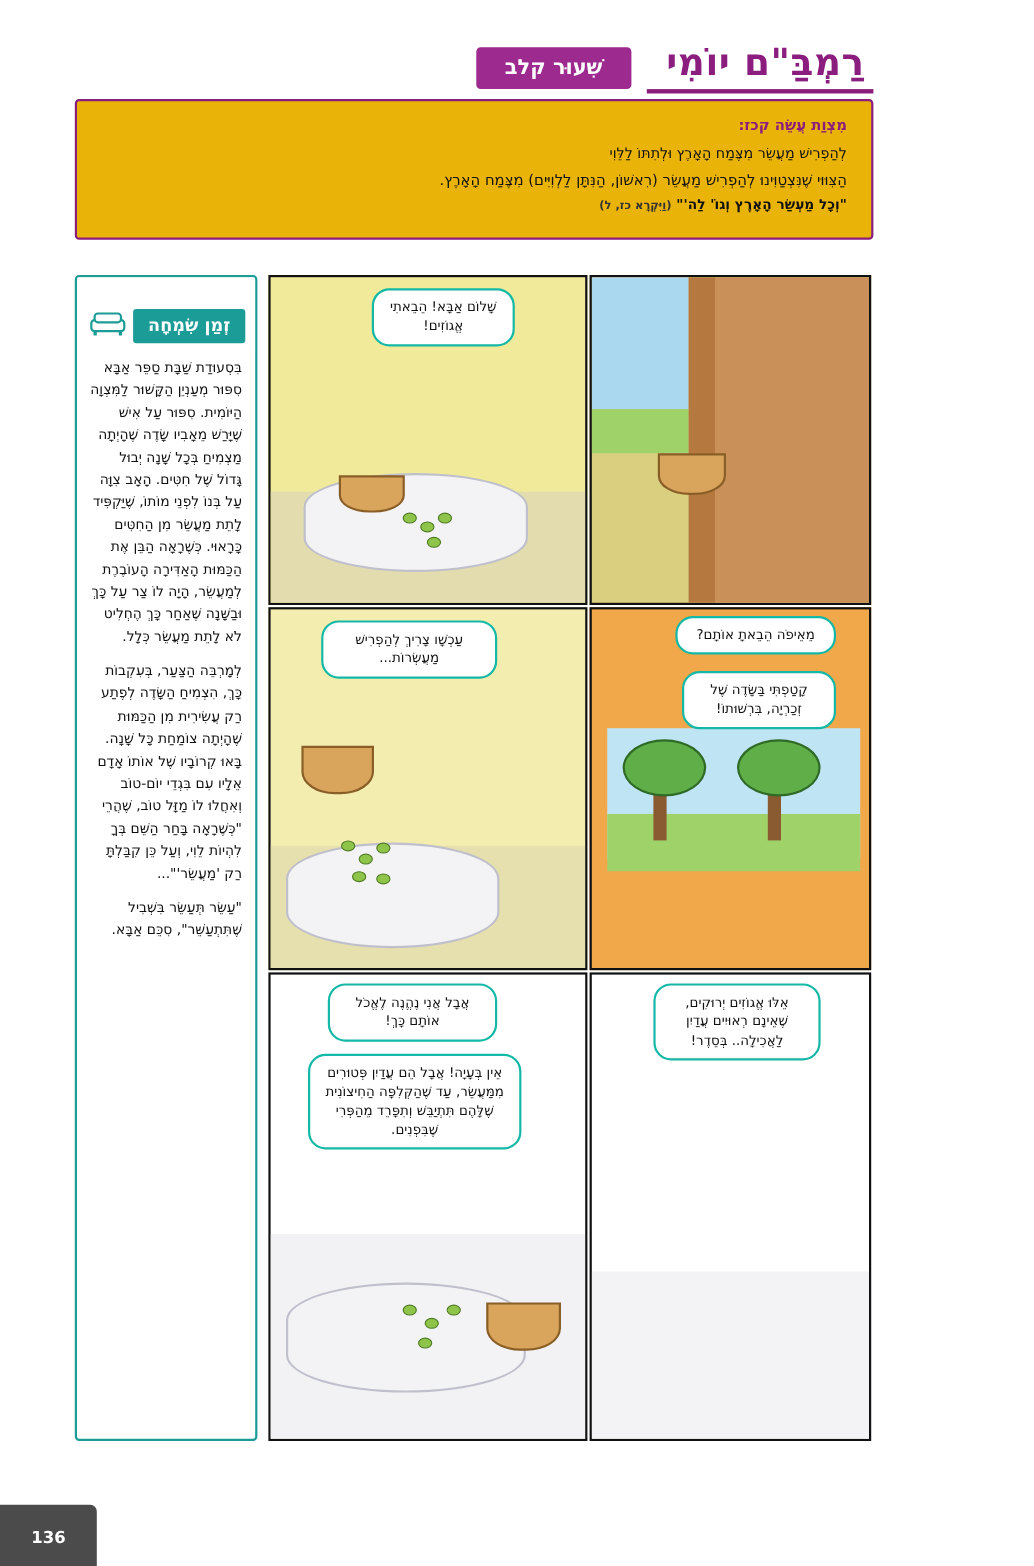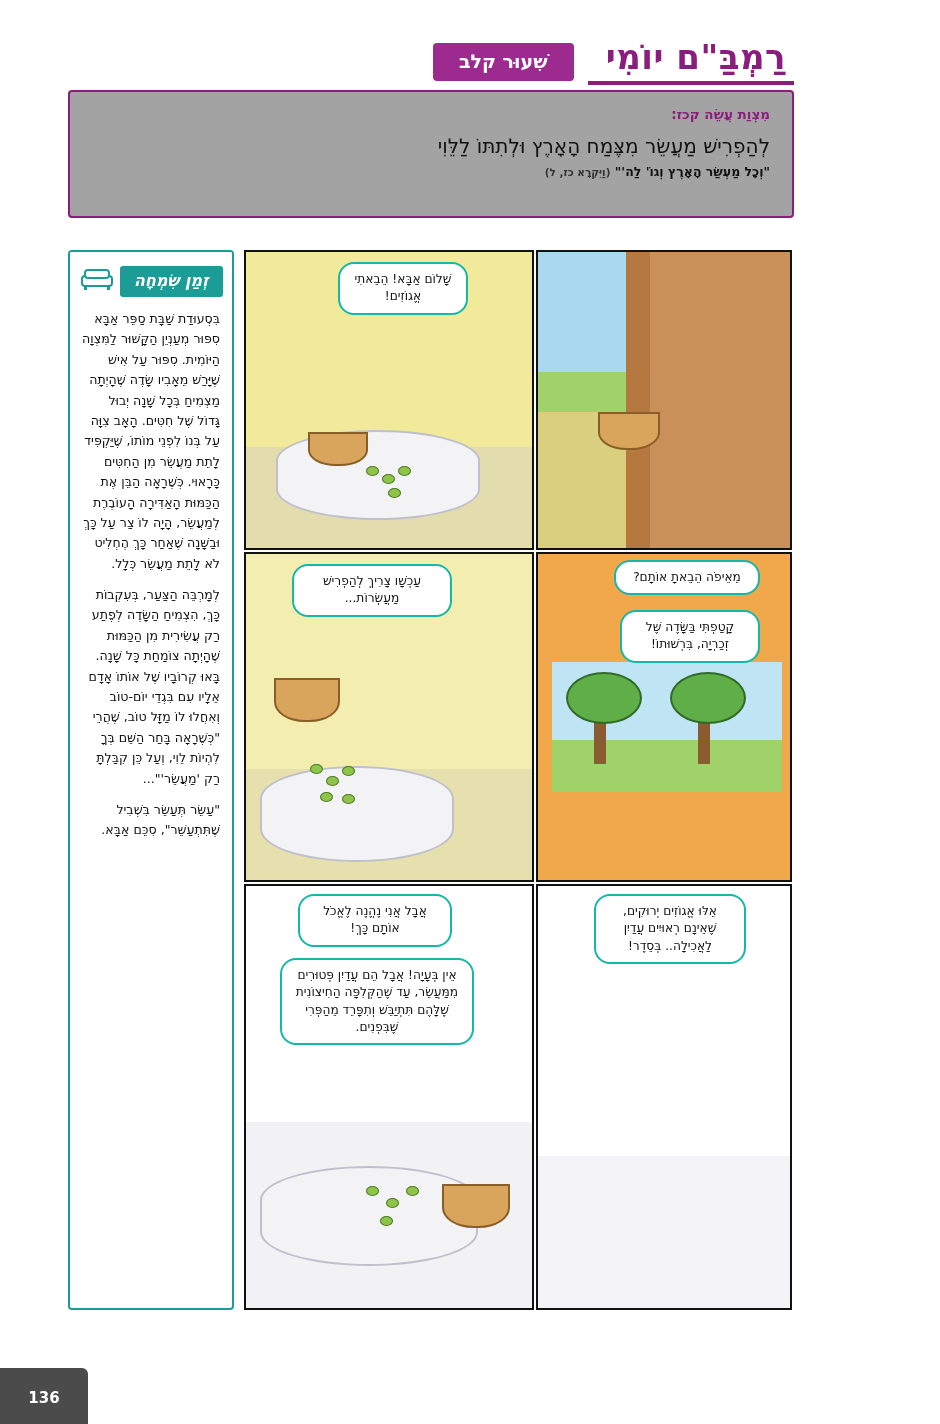--- a/index.html
+++ b/index.html
@@ -33,44 +33,43 @@
     padding:7px 26px 9px 26px;
     border-radius:4px;
     margin-right:14px;
     white-space:nowrap;
   }
 
   
   .mitzva-box{
     position:absolute;top:90px;right:146px;width:726px;height:128px;
     border:2px solid #8a1d7d;border-radius:4px;
-    background:#a3a3a3;
+    background:#eab308;
     box-sizing:border-box;
     padding:14px 22px 10px 22px;
     text-align:right;
   }
   .mitzva-label{color:#8a1d7d;font-size:13.5px;font-weight:bold;margin-bottom:9px;}
-  .mitzva-line1{font-size:20px;color:#111;line-height:1.5;margin-bottom:3px;}
+  .mitzva-line1{font-size:13px;color:#111;line-height:1.5;margin-bottom:3px;}
   .mitzva-line2{font-size:13.5px;color:#111;line-height:1.5;margin-bottom:4px;}
   .mitzva-quote{font-size:12.5px;color:#111;font-weight:bold;}
   .mitzva-quote .src{font-weight:bold;font-size:10.5px;color:#333;margin-top:32px;}
 
   
   .side-col{
     position:absolute;top:250px;right:706px;width:166px;height:1060px;
     border:2px solid #1b9c96;border-radius:4px;
     background:#ffffff;
     box-sizing:border-box;
     overflow:hidden;
   }
   .side-head{
     position:relative;height:48px;background:#ffffff;
-    border-bottom:0;display:flex;align-items:center;justify-content:flex-end;
-    padding:5px 8px 0 8px;
-    font-style:italic;
+    border-bottom:0;display:flex;align-items:center;justify-content:center;
+    padding:20px 8px 0 8px;
   }
   .side-head-chip{
     background:#1b9c96;color:#ffffff;font-size:16px;font-weight:bold;
     padding:5px 14px 7px 14px;border-radius:3px;white-space:nowrap;
   }
   .sofa-icon{margin-right:6px;margin-left:2px;display:inline-block;}
   .side-body{padding:4px 12px 10px 12px;text-align:right;}
   .side-body p{
     margin:0 0 11px 0;
     font-size:12.6px;line-height:1.62;color:#111;
@@ -123,20 +122,21 @@
 <div class="page">
 
   <div class="header">
     <div class="title-main">רַמְבַּ"ם יוֹמִי</div>
     <div class="title-chip">שִׁעוּר קלב</div>
   </div>
 
   <div class="mitzva-box">
     <div class="mitzva-label">מִצְוַת עֲשֵׂה קכז:</div>
     <div class="mitzva-line1">לְהַפְרִישׁ מַעֲשֵׂר מִצֶּמַח הָאָרֶץ וּלְתִתּוֹ לַלֵּוִי</div>
+    <div class="mitzva-line2">הַצִּוּוּי שֶׁנִּצְטַוִּינוּ לְהַפְרִישׁ מַעֲשֵׂר (רִאשׁוֹן, הַנִּתָּן לַלְוִיִּים) מִצֶּמַח הָאָרֶץ.</div>
     <div class="mitzva-quote">
       <span>"וְכָל מַעְשַׂר הָאָרֶץ וְגוֹ' לַה'"</span>
       <span class="src">(וַיִּקְרָא כז, ל)</span>
     </div>
   </div>
 
   <div class="side-col">
     <div class="side-head">
       <div class="side-head-chip">זְמַן שִׂמְחָה</div>
       <span class="sofa-icon">

